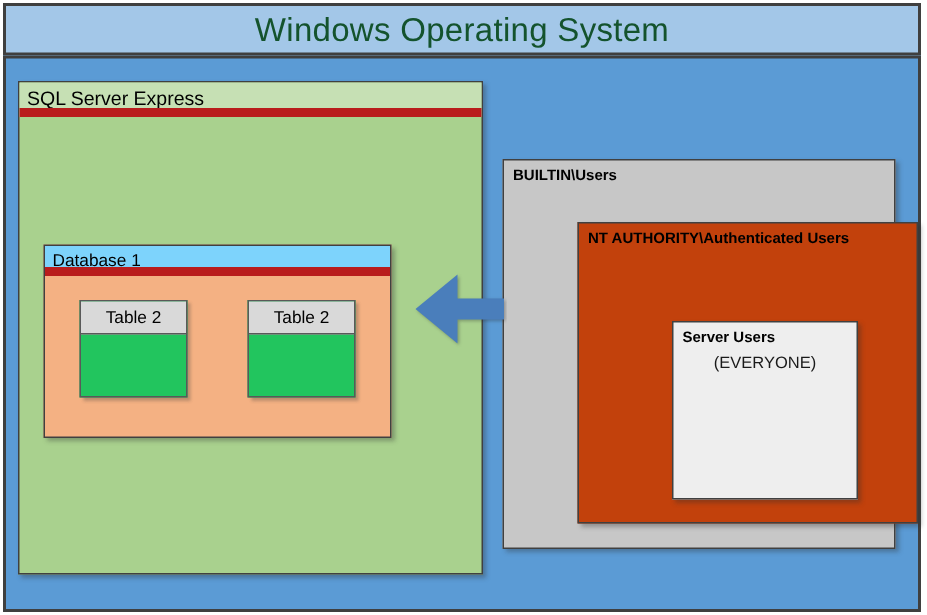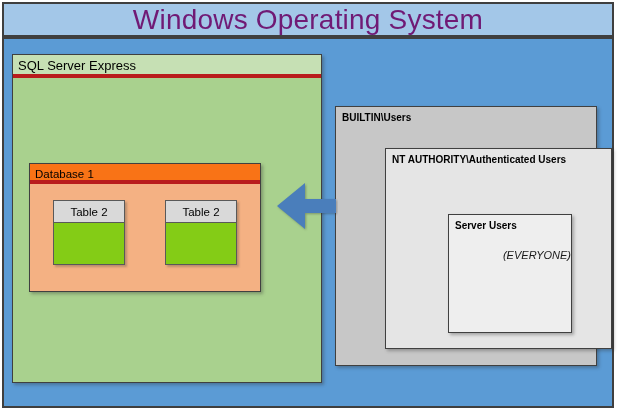--- a/index.html
+++ b/index.html
@@ -16,79 +16,78 @@
     overflow: hidden;
   }
   
   .titlebar {
     position: absolute; left: 2px; top: 2px; width: 612px; height: 35px;
     background: #a3c7e8;
     border: 2px solid #3f3f3f;
     display: flex; align-items: center; justify-content: center;
   }
   .titlebar .title-text {
-    font-size: 28px; color: #701a75; letter-spacing: 0.2px;
+    font-size: 22px; color: #14532d; letter-spacing: 0.2px;
   }
   .os-body {
     position: absolute; left: 2px; top: 37px; width: 612px; height: 371px;
     background: #5b9bd5;
     border: 2px solid #3f3f3f;
   }
   
   .dbox {
     position: absolute;
     border: 1px solid #404040;
     box-shadow: 2px 2px 3px rgba(45,45,45,0.35);
   }
   .dbox-header {
-    border-bottom: 4px solid #b91c1c;
+    border-bottom: 6px solid #b91c1c;
     padding: 3px 5px 2px 5px;
     font-size: 12px;
     line-height: 1.25;
     white-space: nowrap;
     overflow: hidden;
   }
   
   .sql-box { left: 12px; top: 54px; width: 310px; height: 329px; background: #a9d18e; }
   .sql-header { background: #c6e0b4; height: 23px; font-size: 13px; padding-top: 3px; }
   
   .db-box { left: 29px; top: 163px; width: 232px; height: 129px; background: #f4b183; }
-  .db-header { background: #f97316; height: 20px; font-size: 11.5px; }
+  .db-header { background: #7dd3fc; height: 20px; font-size: 11.5px; }
   
   .table-box {
     position: absolute; top: 200px; width: 72px; height: 65px;
-    background: #84cc16; border: 1px solid #595959;
+    background: #22c55e; border: 1px solid #595959;
     box-shadow: 2px 2px 2px rgba(60,60,60,0.3);
   }
   .table-a { left: 53px; }
   .table-b { left: 165px; }
   .table-header {
     height: 22px; background: #d9d9d9; border-bottom: 1px solid #595959;
     display: flex; align-items: center; justify-content: center;
     font-size: 11.5px;
   }
   
   .builtin-box { left: 335px; top: 106px; width: 262px; height: 260px; background: #c7c7c7; }
-  .nt-box      { left: 385px; top: 148px; width: 227px; height: 201px; background: #e5e5e5; }
+  .nt-box      { left: 385px; top: 148px; width: 227px; height: 201px; background: #c2410c; }
   .domain-box  { left: 448px; top: 214px; width: 124px; height: 119px; background: #eeeeee; }
   .group-label {
     display: block;
     padding: 4px 6px 0 6px;
     font-size: 10px;
     font-weight: bold;
     line-height: 1.35;
   }
   .nt-box .group-label { max-width: 190px; }
   .everyone-label {
     display: block;
-    margin-top: 16px;
-    text-align: right;
+    margin-top: 3px;
+    text-align: center;
     font-size: 11px;
     color: #1a1a1a;
-    font-style: italic;
   }
   
   .arrow-wrap {
     position: absolute; left: 274px; top: 181px; width: 64px; height: 52px;
   }
   .arrow-wrap svg { display: block; }
 </style>
 </head>
 <body>
 

